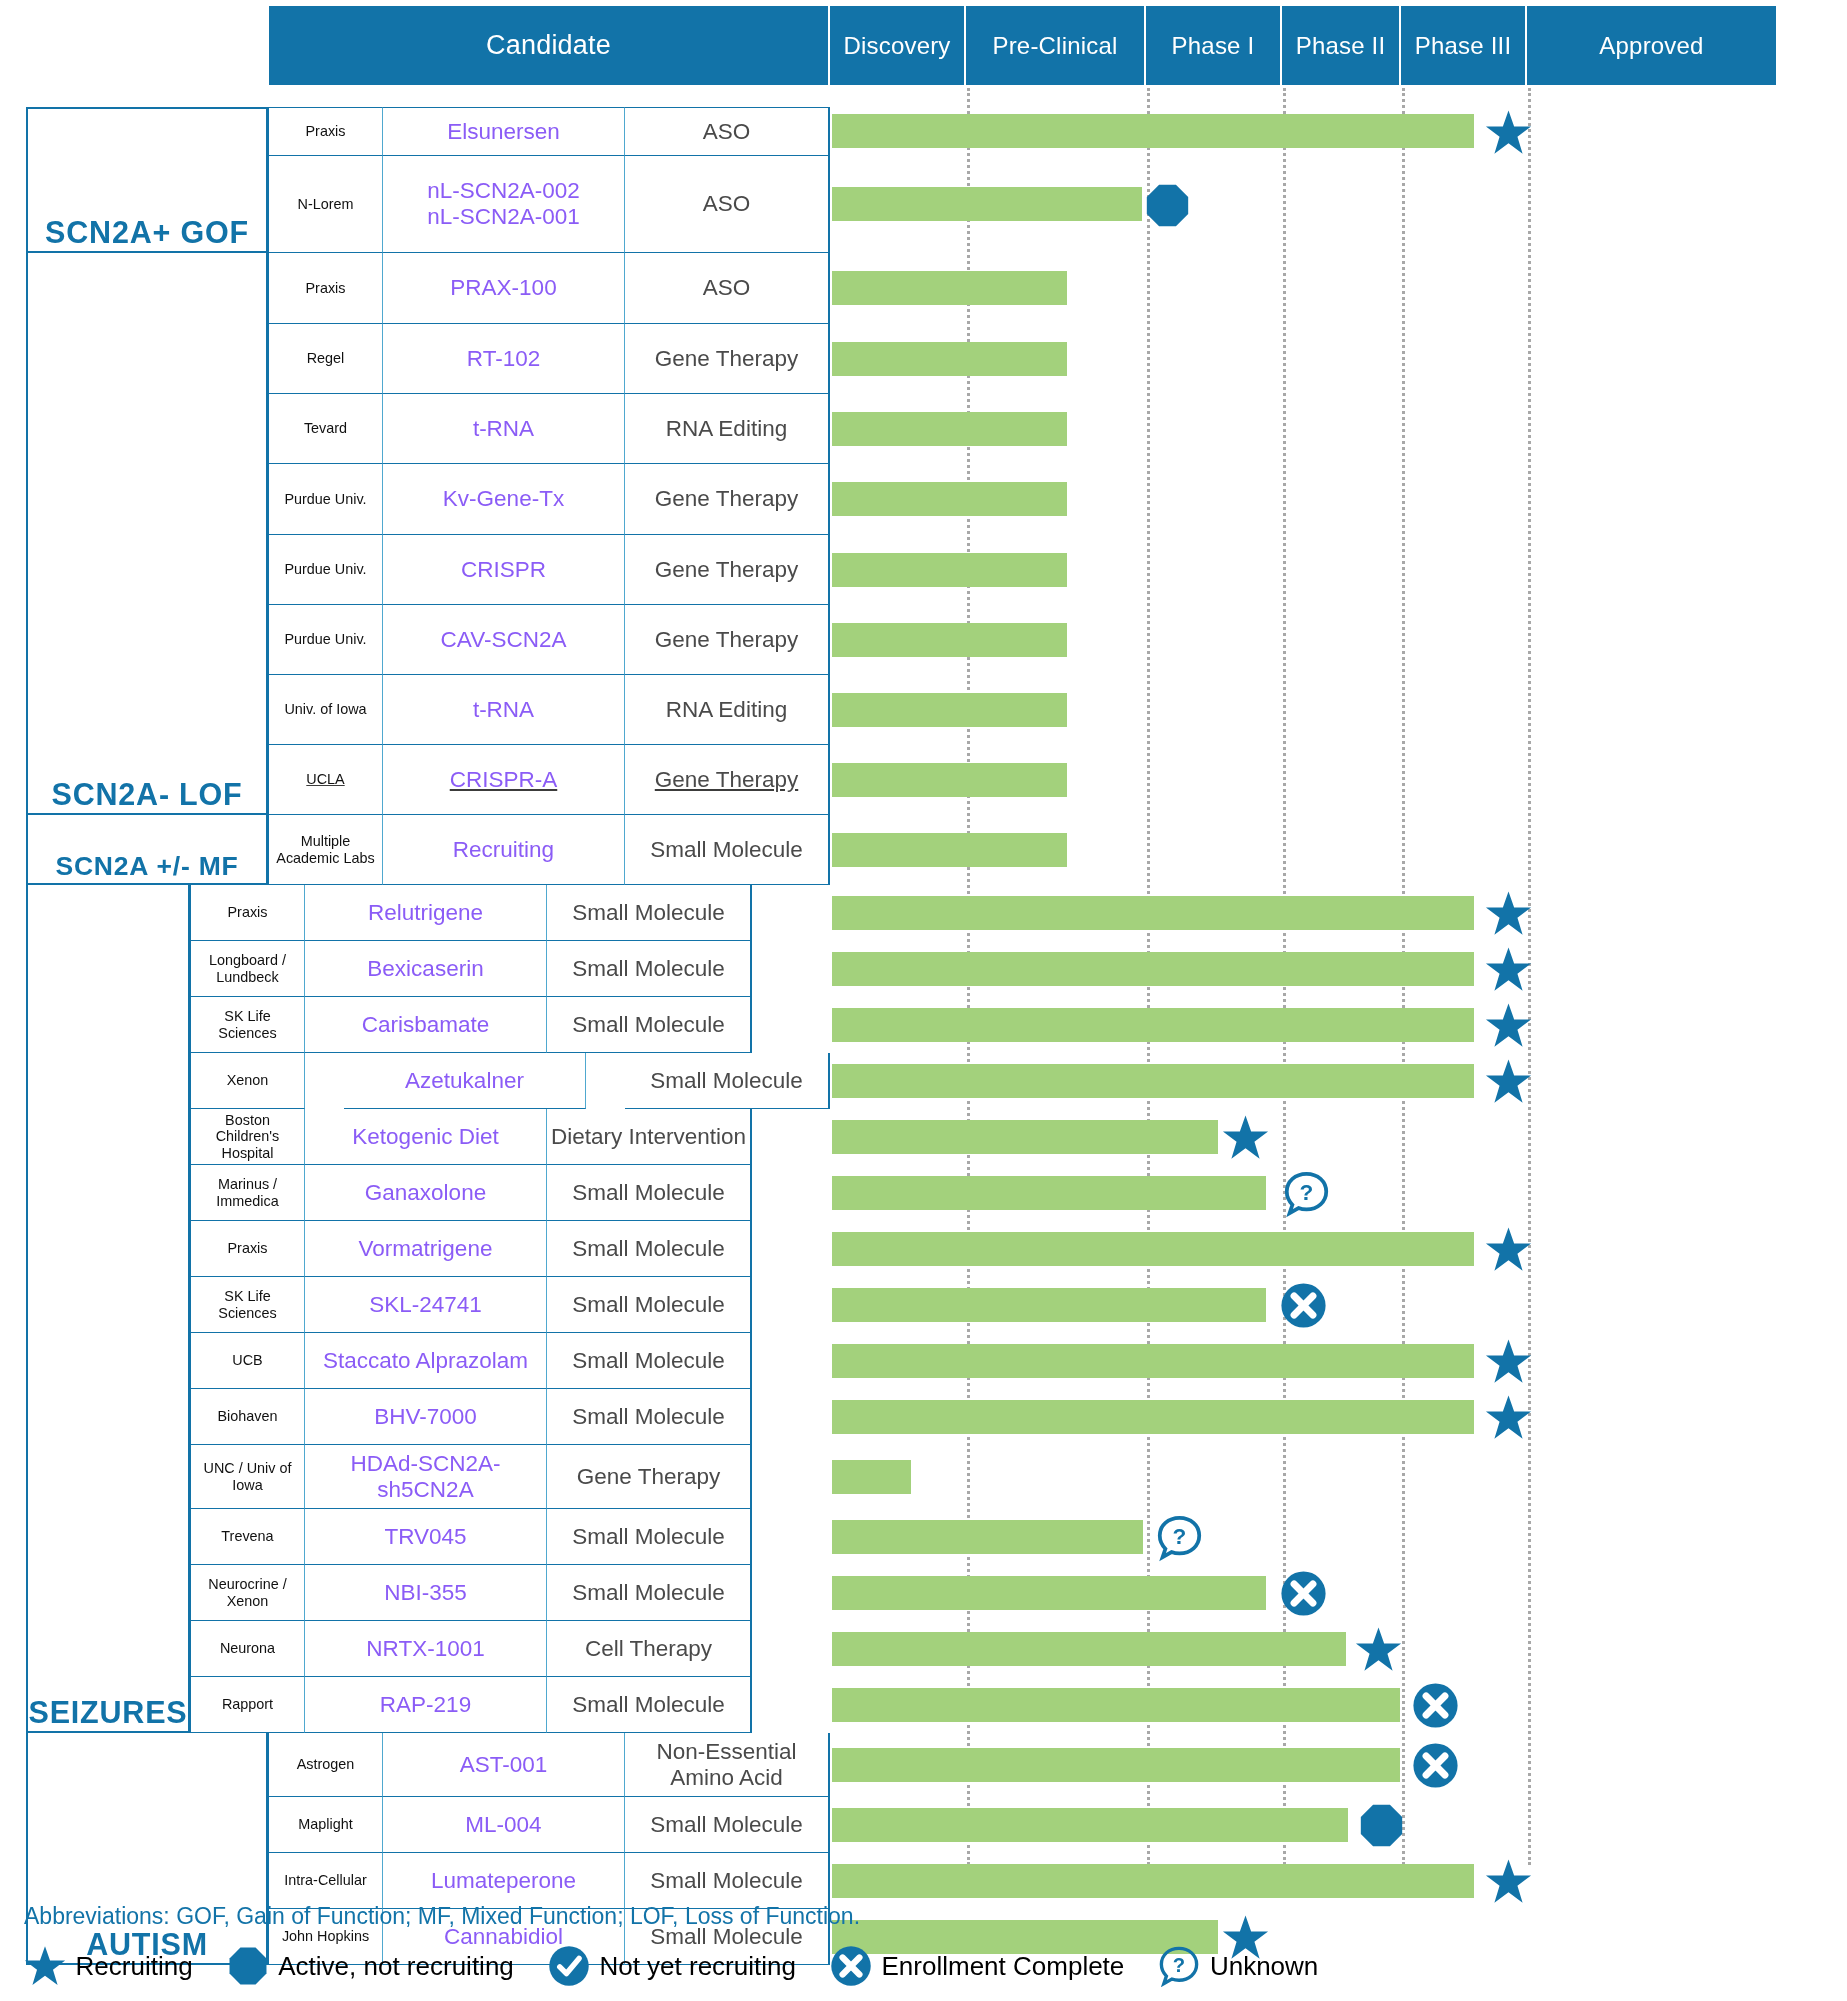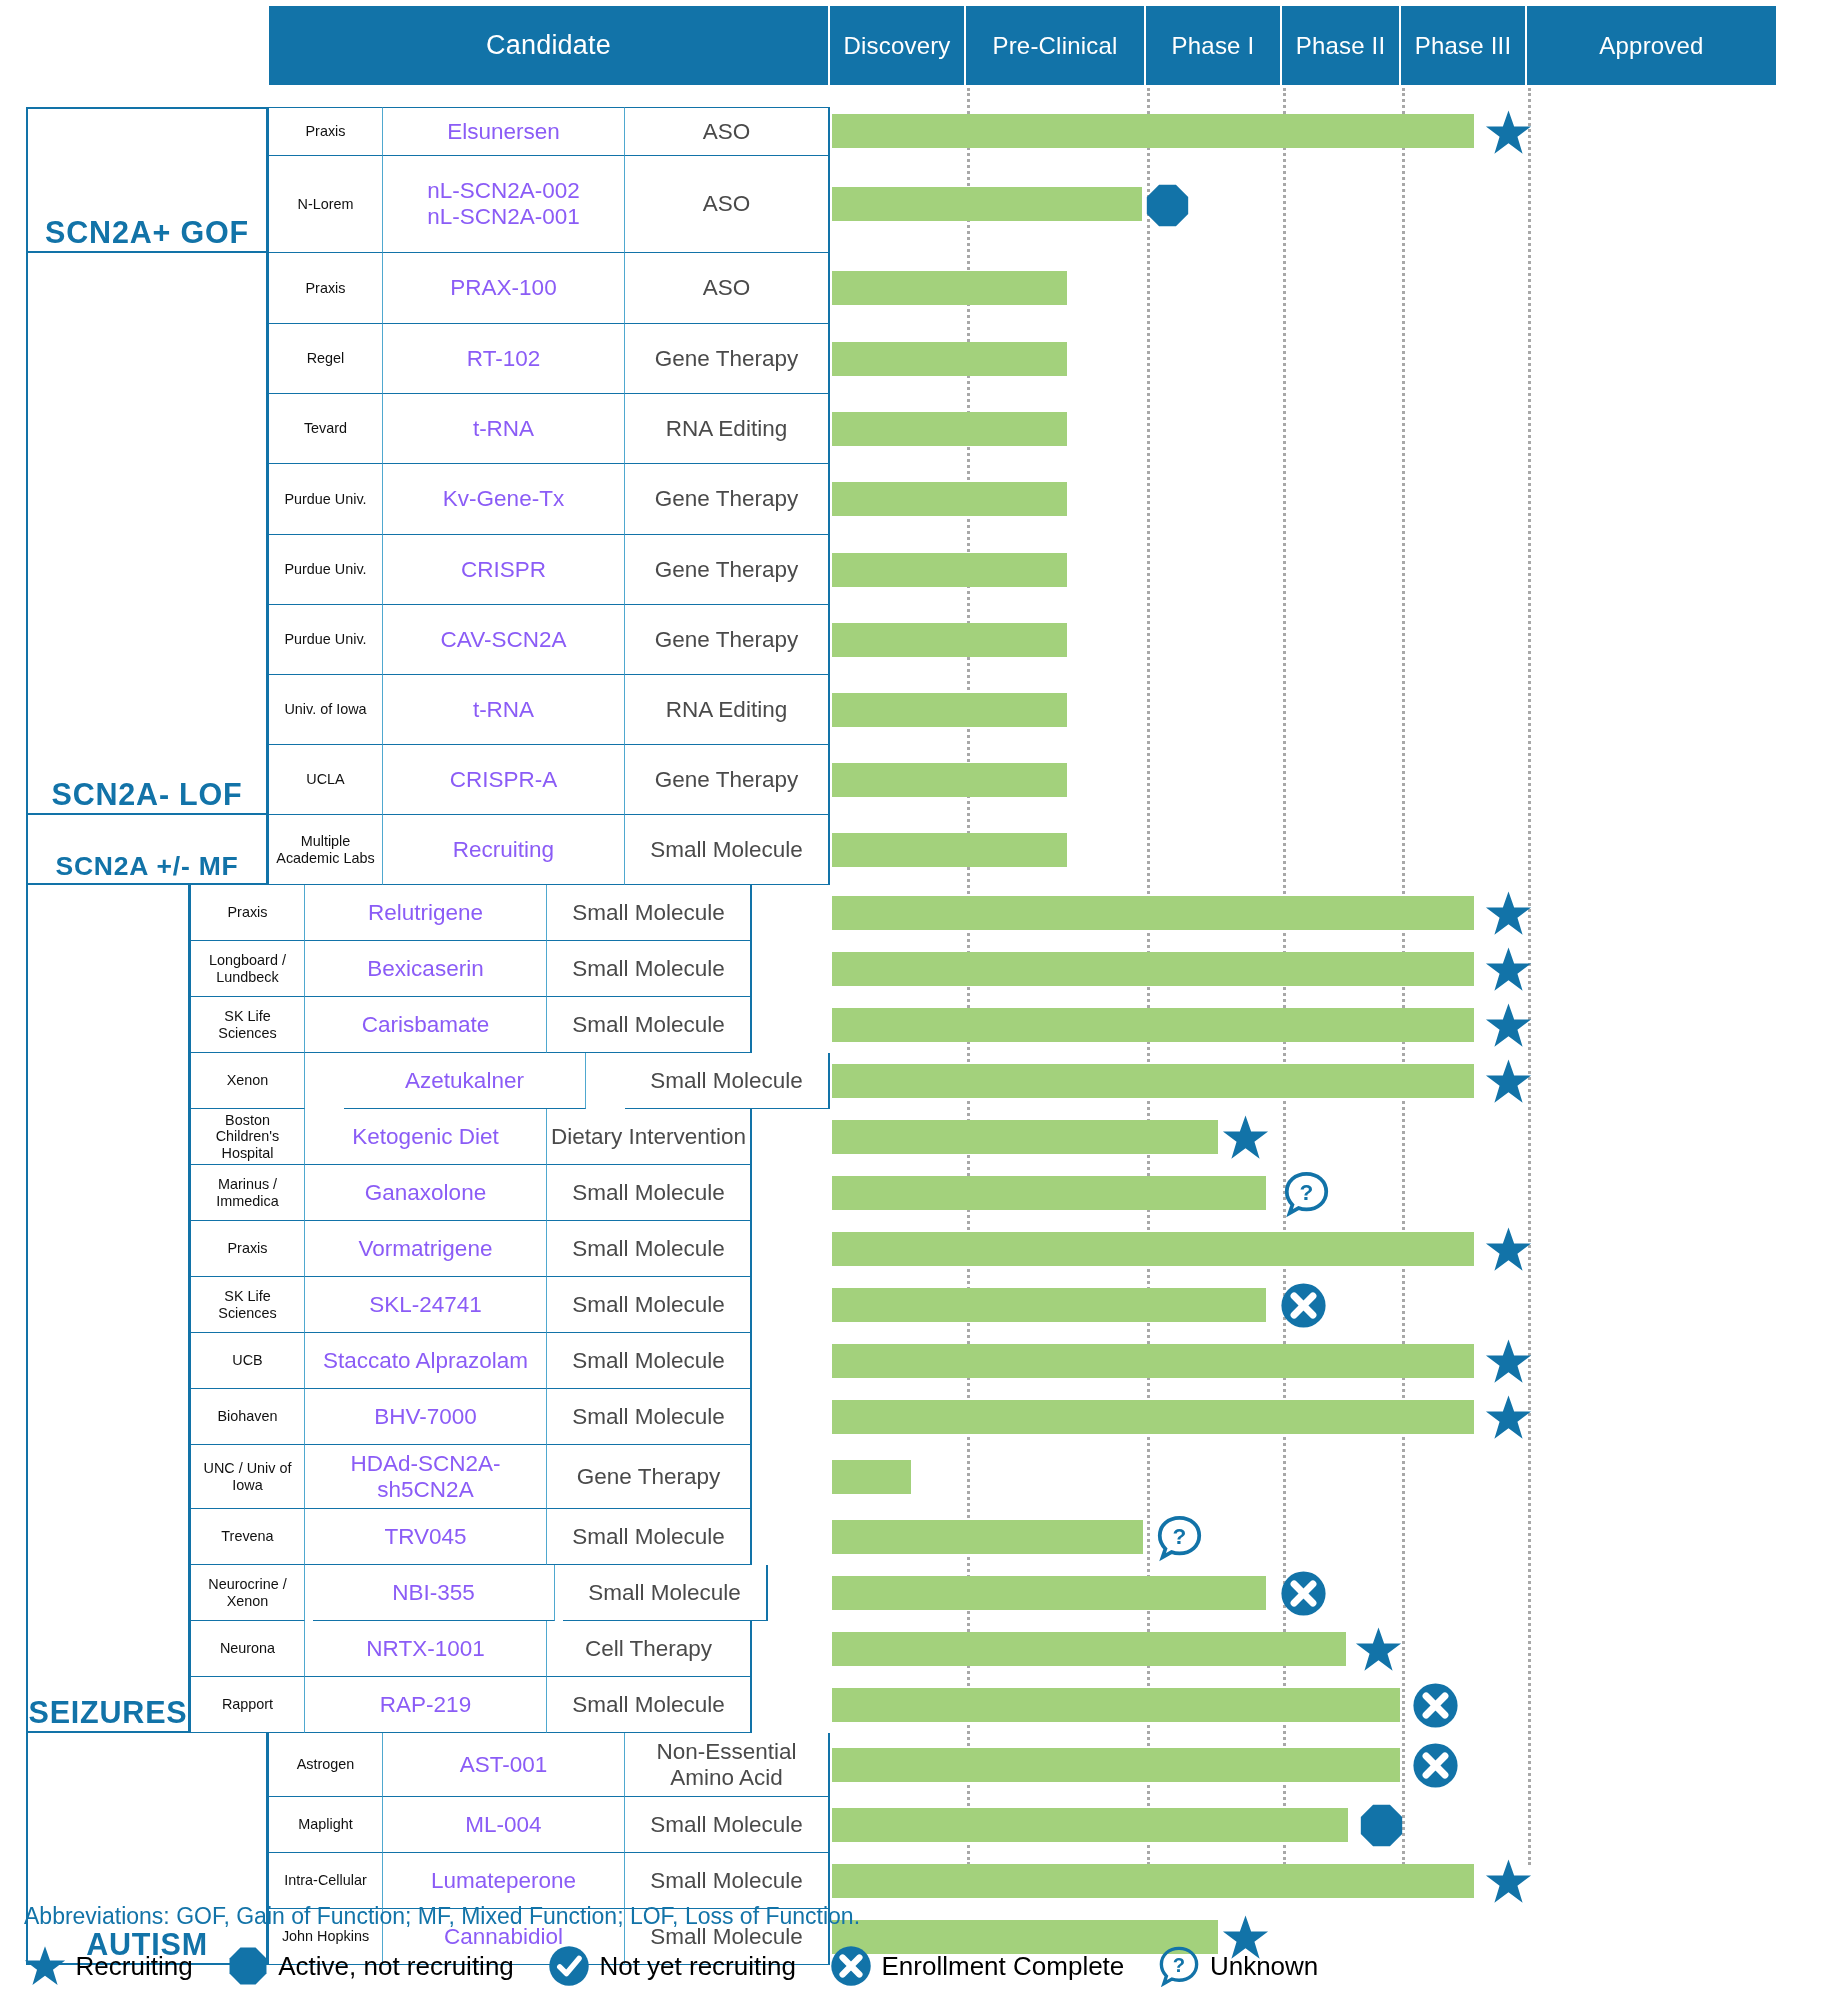--- a/index.html
+++ b/index.html
@@ -232,21 +232,21 @@
             <div class="cell c-spon">
               <div>Univ. of Iowa</div>
             </div>
             <div class="cell c-cand">
               <div>t-RNA</div>
             </div>
             <div class="cell c-mod">
               <div>RNA Editing</div>
             </div>
           </div>
-          <div class="drow" style="height: 70px;">
+          <div class="drow" style="height: 70px; text-decoration: underline;">
             <div class="cell c-spon">
               <div>UCLA</div>
             </div>
             <div class="cell c-cand">
               <div>CRISPR-A</div>
             </div>
             <div class="cell c-mod">
               <div>Gene Therapy</div>
             </div>
           </div>
@@ -400,21 +400,21 @@
             <div class="cell c-spon">
               <div>Trevena</div>
             </div>
             <div class="cell c-cand">
               <div>TRV045</div>
             </div>
             <div class="cell c-mod">
               <div>Small Molecule</div>
             </div>
           </div>
-          <div class="drow" style="height: 56px; gap: 8px;">
+          <div class="drow" style="height: 56px;">
             <div class="cell c-spon">
               <div>Neurocrine / Xenon</div>
             </div>
             <div class="cell c-cand">
               <div>NBI-355</div>
             </div>
             <div class="cell c-mod">
               <div>Small Molecule</div>
             </div>
           </div>

